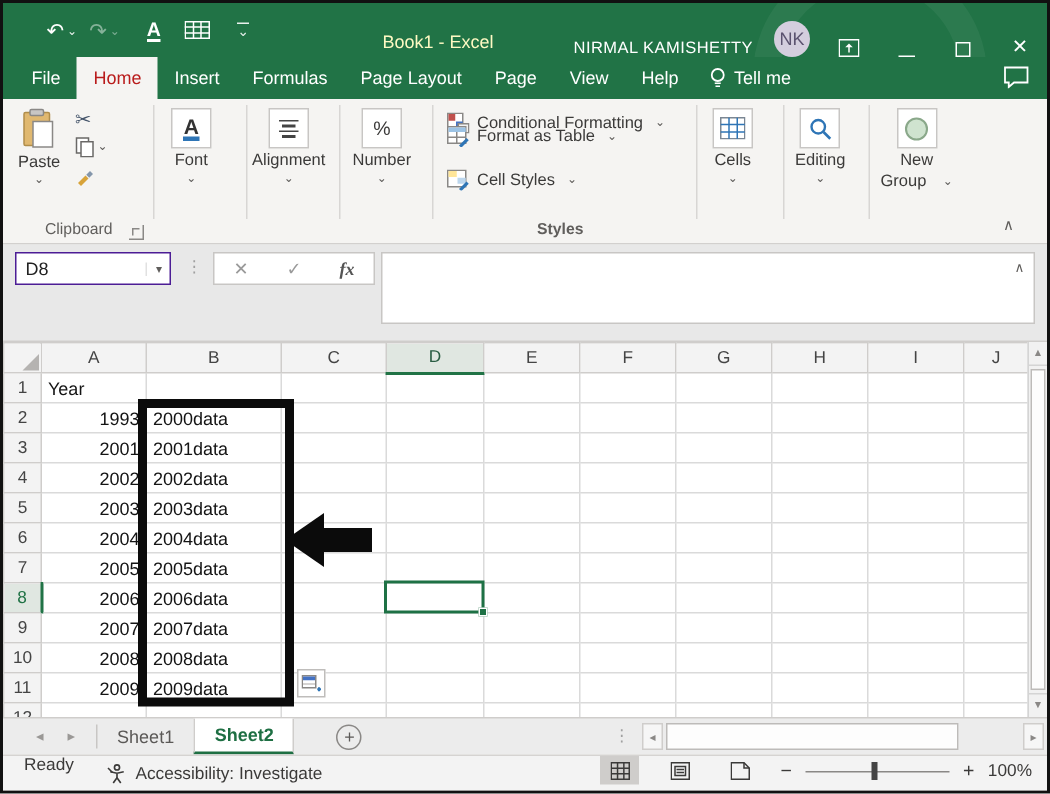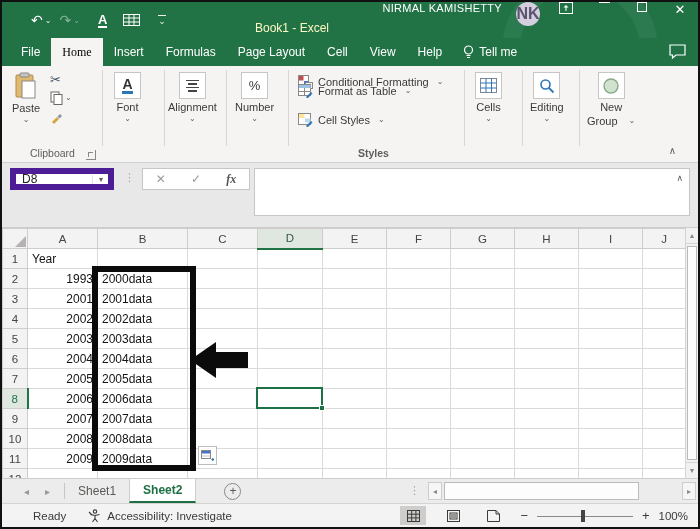--- a/index.html
+++ b/index.html
@@ -11,32 +11,32 @@
   
   .titlebar{ position:relative; height:36px; background:#217346; display:flex; align-items:center; color:#fff; }
   .titlebar:before{content:""; position:absolute; right:40px; top:-30px; width:120px; height:120px;
      border-radius:50%; border:18px solid rgba(255,255,255,0.05); pointer-events:none;}
   .qat{ display:flex; align-items:center; gap:2px; padding-left:26px; }
   .qat-btn{ display:flex; align-items:center; font-size:14px; color:#fff; padding:0 3px; cursor:default; }
   .qat-btn .mini{ font-size:8px; margin-left:2px; opacity:.9; }
   .qat-btn.dim{ opacity:.45; }
   .ua{ font-weight:bold; font-size:13px; border-bottom:2px solid #fff; line-height:13px; }
   .doc-title{ position:absolute; left:215px; width:150px; text-align:center; font-size:12px; color:#fef9c3;margin-top:16px; }
-  .tb-right{ position:absolute; right:6px; top:0; height:36px; display:flex; align-items:flex-start; gap:14px; }
+  .tb-right{ position:absolute; right:6px; top:0; height:36px; display:flex; align-items:flex-end; gap:14px; }
   .user{ font-size:11px; letter-spacing:.3px; }
   .avatar{ width:24px; height:24px; border-radius:50%; background:#d4cede; color:#5c5370;
-           font-size:16px; font-weight:bold; display:flex; align-items:center; justify-content:center; }
+           font-size:12px; font-weight:normal; display:flex; align-items:center; justify-content:center; }
   .winbtn{ width:24px; text-align:center; font-size:13px; color:#fff; display:flex; justify-content:center; align-items:center; }
   .min-glyph{ display:block; width:11px; height:1px; background:#fff; }
   .max-glyph{ display:block; width:10px; height:10px; border:1px solid #fff; }
 
   
   .tabrow{ height:28px; background:#217346; display:flex; align-items:stretch; padding-left:8px; position:relative; }
   .mtab{ display:flex; align-items:center; padding:0 11px; font-size:12px; color:#fff; cursor:default; }
-  .mtab.active{ background:#f5f4f2; color:#000000;font-family:Liberation Serif, serif; }
+  .mtab.active{ background:#f5f4f2; color:#b91c1c; }
   .tellme{ display:flex; align-items:center; gap:5px; padding:0 10px; font-size:12px; color:#fff; }
   .comment-ic{ position:absolute; right:12px; top:6px; }
 
   
   .ribbon{ position:relative; height:97px; background:#f5f4f2; border-bottom:1px solid #d2d0ce; font-size:11px; color:#3b3a39; }
   .rsep{ position:absolute; top:4px; bottom:16px; width:1px; background:#d8d6d4; }
   .grp-label{ position:absolute; bottom:3px; font-size:10.5px; color:#605e5c; }
   .launcher{ position:absolute; bottom:2px; width:10px; height:10px; border-right:1px solid #8a8886; border-bottom:1px solid #8a8886; }
   .launcher:after{ content:""; position:absolute; right:2px; bottom:2px; width:4px; height:4px; border-top:1px solid #8a8886; border-left:1px solid #8a8886; }
   .bigbtn{ position:absolute; top:6px; display:flex; flex-direction:column; align-items:center; gap:2px; }
@@ -47,21 +47,21 @@
   .mini-btn{ display:flex; align-items:center; gap:2px; height:14px; }
   .styles-row{ position:absolute; display:flex; align-items:center; gap:5px; height:16px; }
   .styles-row .chev{ margin-left:3px; }
   .collapse{ position:absolute; right:22px; bottom:6px; font-size:10px; color:#605e5c; }
   .alines{ display:flex; flex-direction:column; gap:2px; align-items:center; }
   .alines i{ display:block; height:1.5px; background:#444; }
   .pct{ font-size:13px; color:#3b3a39; }
 
   
   .fbar{ position:relative; height:65px; background:#e8e8e8; border-bottom:1px solid #cfcdcb; }
-  .namebox{ position:absolute; left:8px; top:5px; width:104px; height:22px; background:#fff; border:6px solid #4c1d95;
+  .namebox{ position:absolute; left:8px; top:5px; width:104px; height:22px; background:#fff; border:1px solid #4c1d95;
             display:flex; align-items:center; font-size:12px; color:#222; padding-left:6px; }
   .namebox .dd{ margin-left:auto; padding-right:5px; font-size:8px; color:#605e5c; border-left:1px solid #e1e1e1; padding-left:6px; }
   .fdots{ position:absolute; left:122px; top:8px; color:#a0a0a0; font-size:11px; }
   .fxbox{ position:absolute; left:140px; top:5px; width:108px; height:22px; background:#fff; border:1px solid #c8c6c4;
           display:flex; align-items:center; justify-content:space-around; font-size:12px; color:#9a9a9a; }
   .fxbox .fx{ color:#555; font-style:italic; font-family:"Liberation Serif", serif; font-weight:bold; }
   .finput{ position:absolute; left:252px; top:5px; right:8px; height:48px; background:#fff; border:1px solid #c8c6c4; }
   .fexpand{ position:absolute; right:6px; top:4px; font-size:9px; color:#605e5c; }
 
   
@@ -104,22 +104,22 @@
   .addsheet{ width:17px; height:17px; border:1px solid #8a8886; border-radius:50%; color:#5b5957;
              display:flex; align-items:center; justify-content:center; font-size:12px; margin:auto 0 auto 28px; line-height:1; }
   .sb-dots{ position:absolute; right:278px; top:5px; color:#a0a0a0; font-size:11px; }
   .hscroll{ position:absolute; right:2px; top:3px; width:268px; height:18px; display:flex; align-items:stretch; }
   .hs-btn{ width:14px; background:#f6f6f6; border:1px solid #cfcdcb; color:#8a8886; font-size:8px;
            display:flex; align-items:center; justify-content:center; }
   .hs-track{ flex:1; position:relative; }
   .hs-thumb{ position:absolute; left:2px; top:0; bottom:0; width:195px; background:#fdfdfd; border:1px solid #bdbbb9; }
 
   
-  .statusbar{ position:relative; height:24px; background:#f3f3f3; border-top:1px solid #d5d3d1; display:flex; align-items:center;
-              font-size:11.5px; color:#3b3a39;padding-left:17px; }
+  .statusbar{ position:relative; height:24px; background:#f3f3f3; border-top:1px solid #d5d3d1; display:flex; 
+              font-size:11.5px; color:#3b3a39; }
   .st-mode{ padding-left:14px; }
   .st-acc{ display:flex; align-items:center; gap:5px; margin-left:22px; }
   .st-right{ position:absolute; right:10px; display:flex; align-items:center; gap:14px; }
   .viewbtn{ width:26px; height:19px; display:flex; align-items:center; justify-content:center; }
   .viewbtn.active{ background:#cfcdcb; }
   .zoomctl{ display:flex; align-items:center; gap:9px; }
   .zslider{ position:relative; width:96px; height:12px; }
   .zslider .track{ position:absolute; left:0; right:0; top:6px; height:1px; background:#8a8886; }
   .zslider .thumb{ position:absolute; left:44px; top:0; width:4px; height:12px; background:#444; }
   .zsign{ font-size:13px; color:#3b3a39; }
@@ -177,21 +177,21 @@
         </span>
     </div>
   </div>
 
   <div class="tabrow">
     <span class="mtab">File</span>
     <span class="mtab active">Home</span>
     <span class="mtab">Insert</span>
     <span class="mtab">Formulas</span>
     <span class="mtab">Page Layout</span>
-    <span class="mtab">Cell</span>
+    <span class="mtab">Page</span>
     <span class="mtab">View</span>
     <span class="mtab">Help</span>
     <span class="tellme">
       <svg width="11" height="15" viewBox="0 0 11 15">
         <circle cx="5.5" cy="5" r="4" fill="none" stroke="#fff" stroke-width="1.2"></circle>
         <line x1="3.5" y1="10.5" x2="7.5" y2="10.5" stroke="#fff"></line>
           <line x1="4" y1="12.5" x2="7" y2="12.5" stroke="#fff"></line>
       </svg>
       <span>Tell me</span>
     </span>

